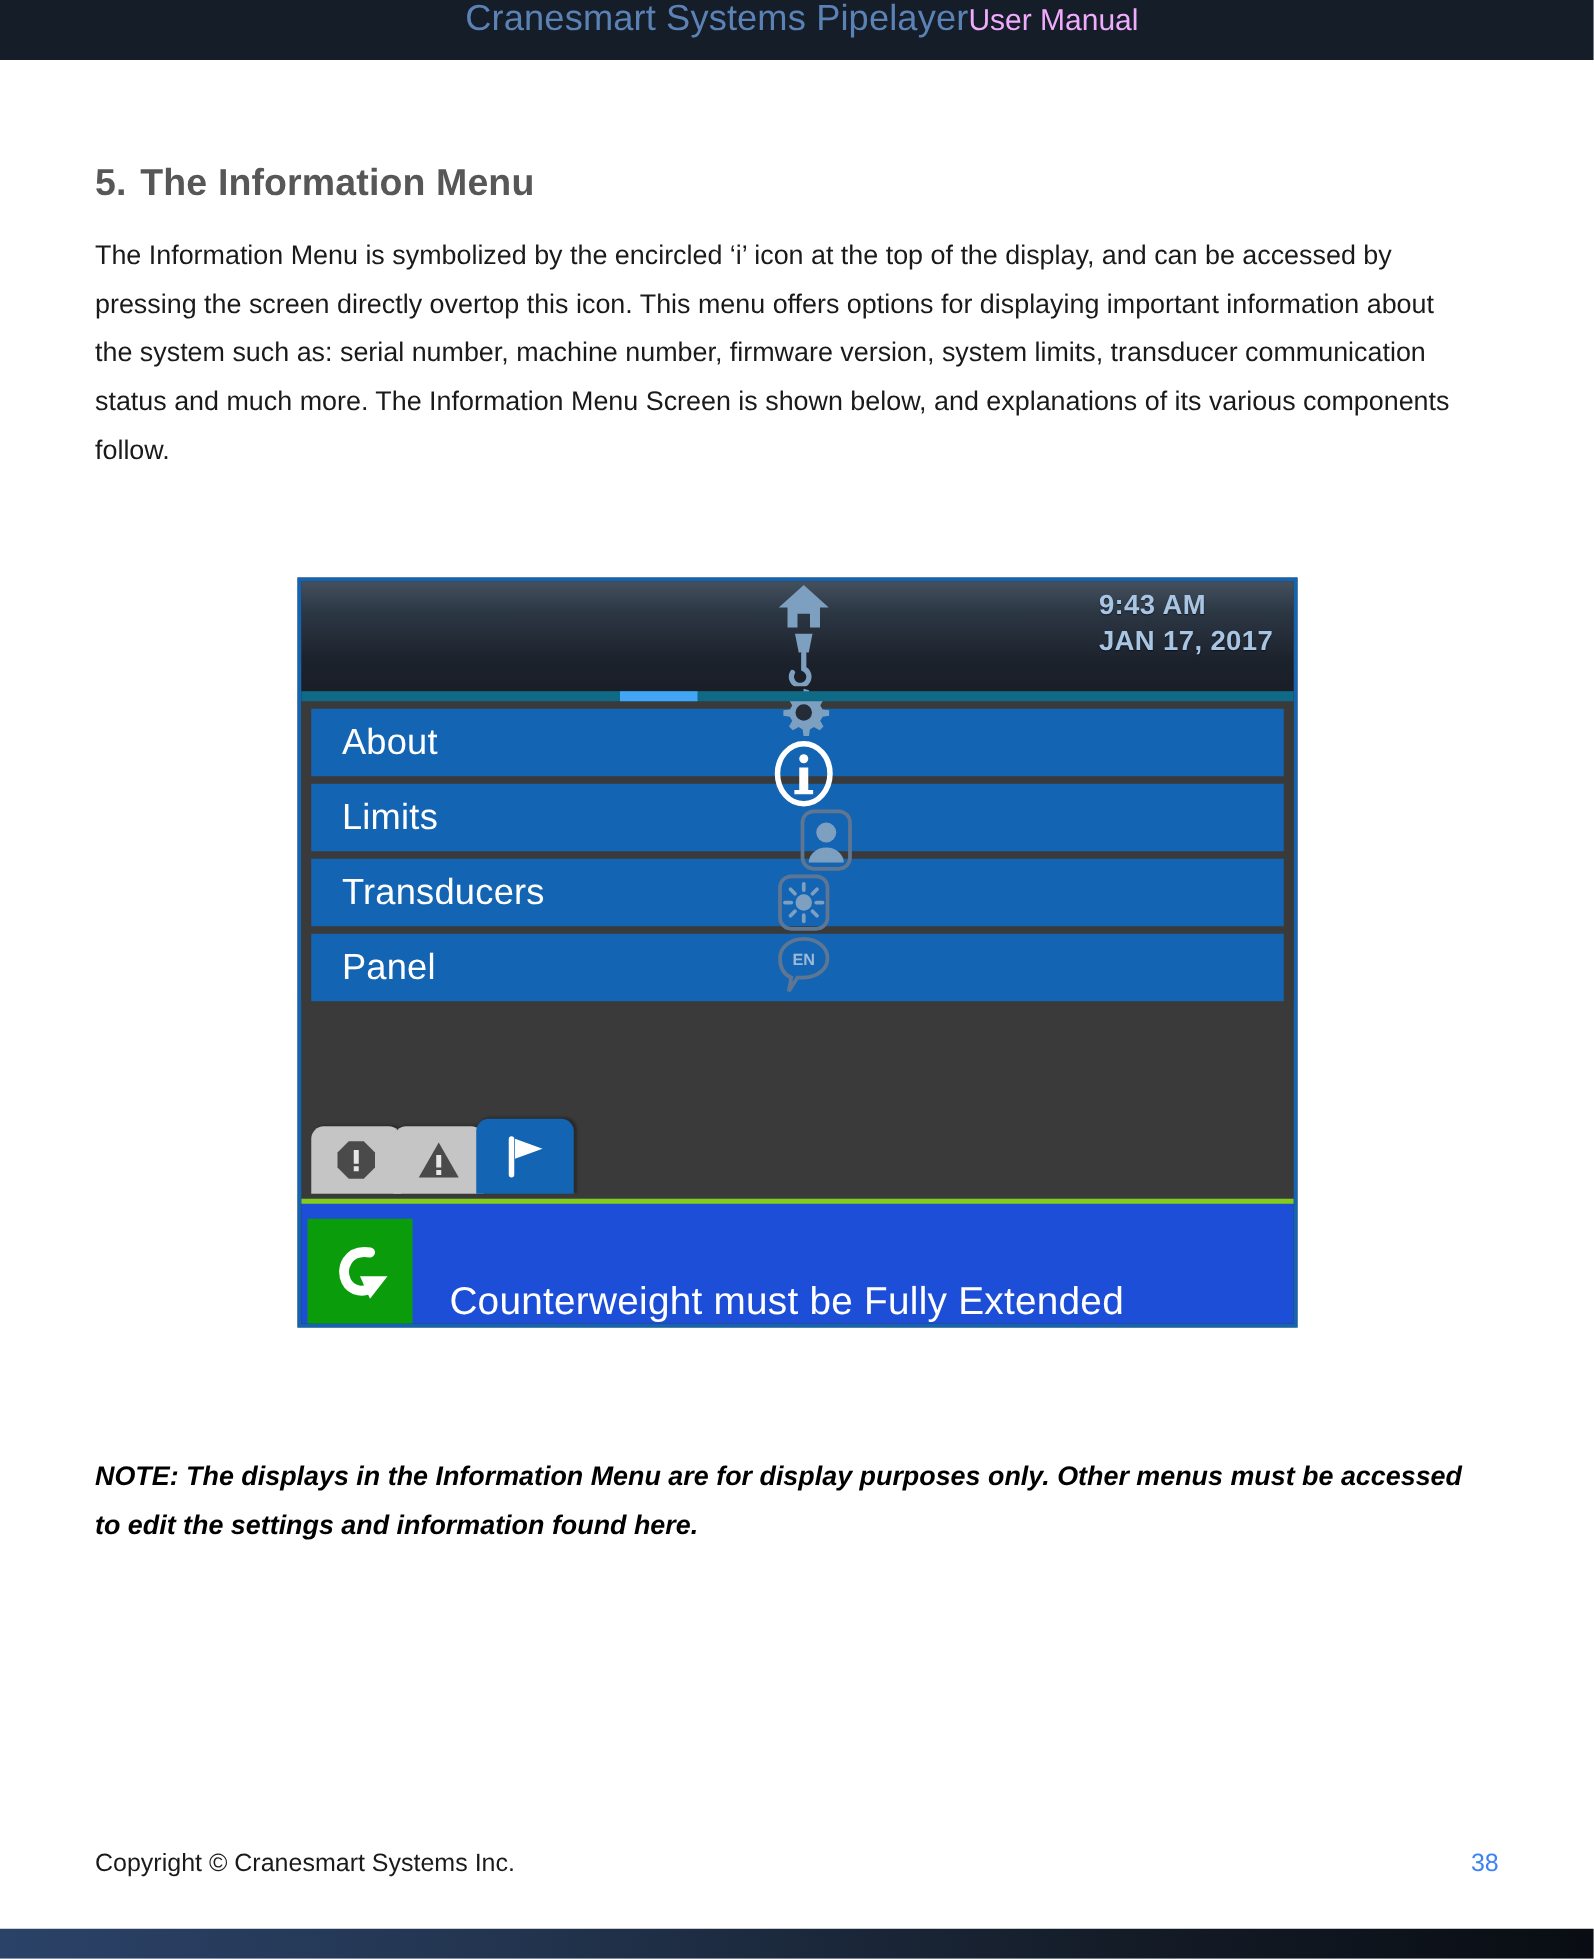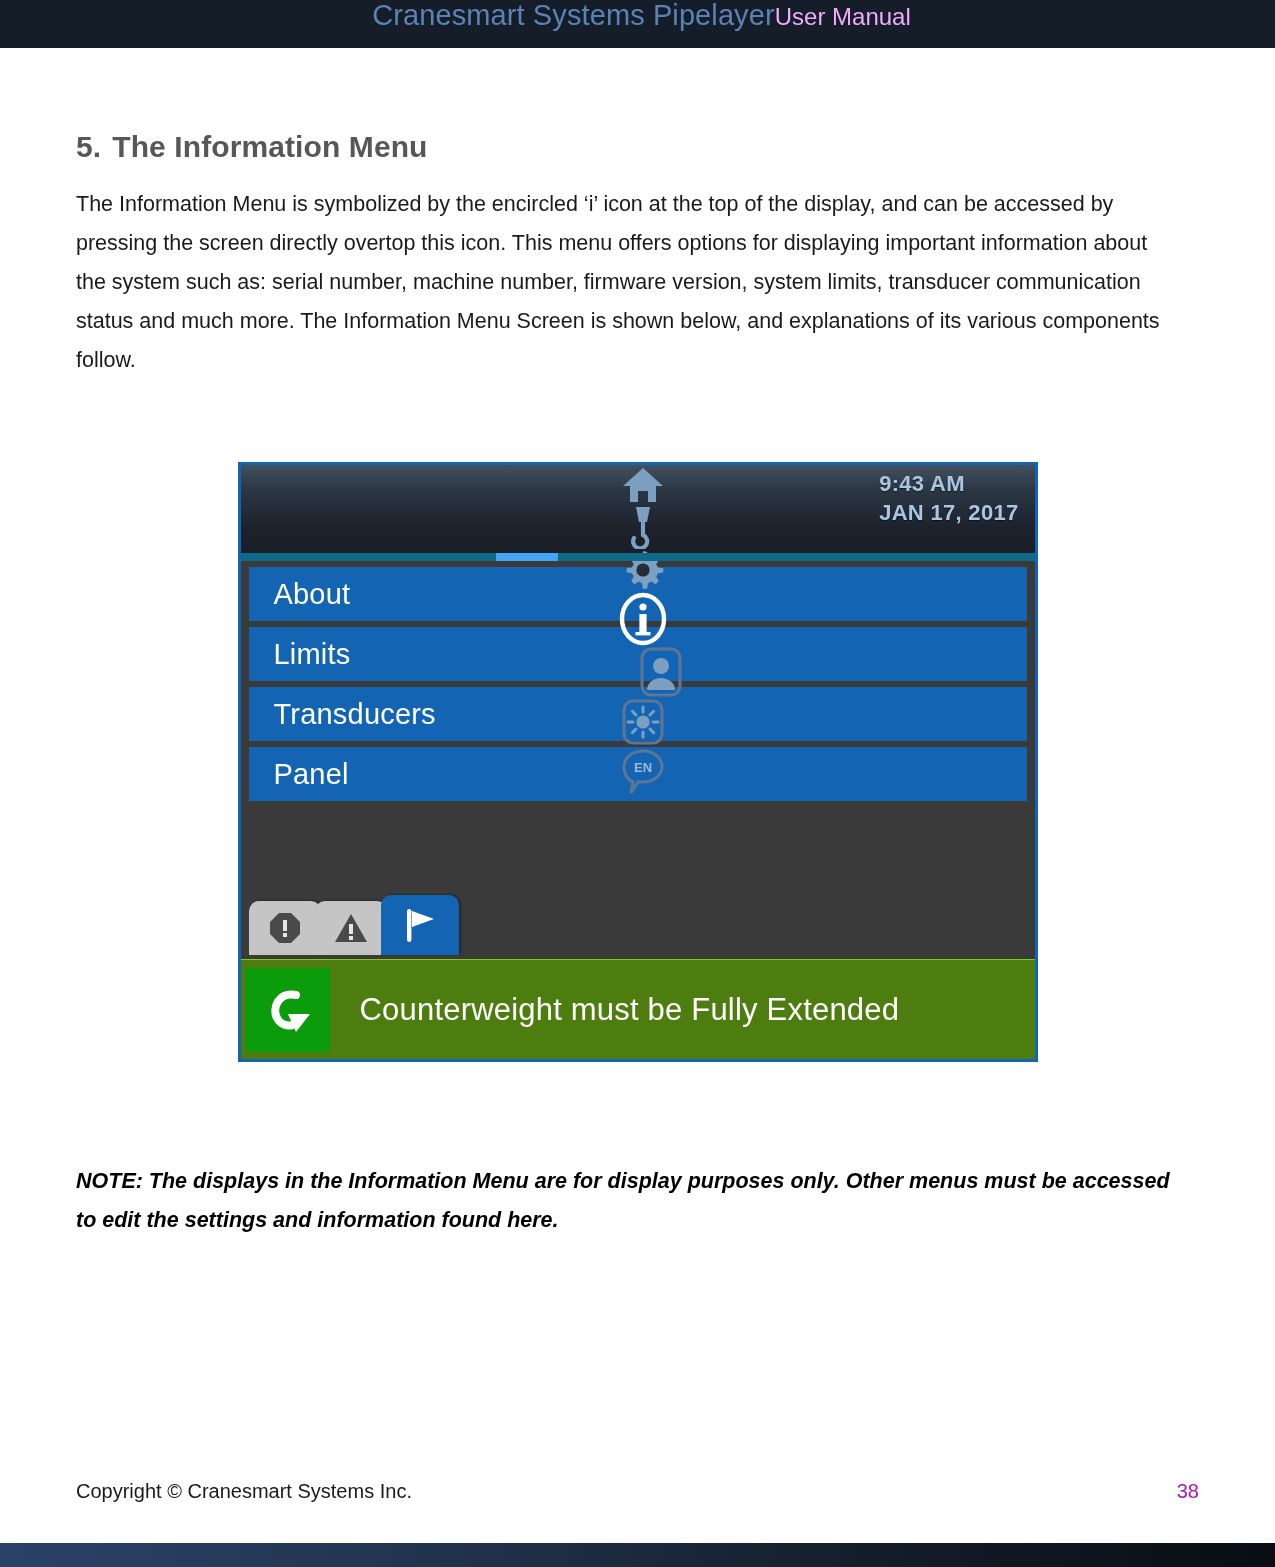--- a/index.html
+++ b/index.html
@@ -188,24 +188,24 @@
     z-index: 5;
   }
   .dev-tab svg { display: block; }
 
   
   .dev-status {
     position: absolute;
     left: 0; bottom: 0;
     width: 100%;
     height: 100px;
-    background: #4d7c0f;
-    border-top: 1px solid #84cc16;
-    display: flex;
-    align-items: center;
+    background: #1d4ed8;
+    border-top: 4px solid #84cc16;
+    display: flex;
+    align-items: flex-end;
   }
   .status-icon {
     width: 84px;
     height: 84px;
     background: #0a9c0a;
     margin-left: 5px;
     display: flex;
     align-items: center;
     justify-content: center;
     flex: none;
@@ -239,21 +239,21 @@
     justify-content: space-between;
     align-items: center;
     padding: 0 76px;
   }
   .doc-footer .copy {
     font-size: 20px;
     color: #1a1a1a;
   }
   .doc-footer .pageno {
     font-size: 20px;
-    color: #a21caf;
+    color: #3b82f6;
   }
   .footer-bar {
     position: absolute;
     left: 0;
     top: 1543px;
     width: 1275px;
     height: 24px;
     background: linear-gradient(to right, #2b4268 0%, #22344f 32%, #141c28 70%, #090d13 100%);
   }
 </style>

